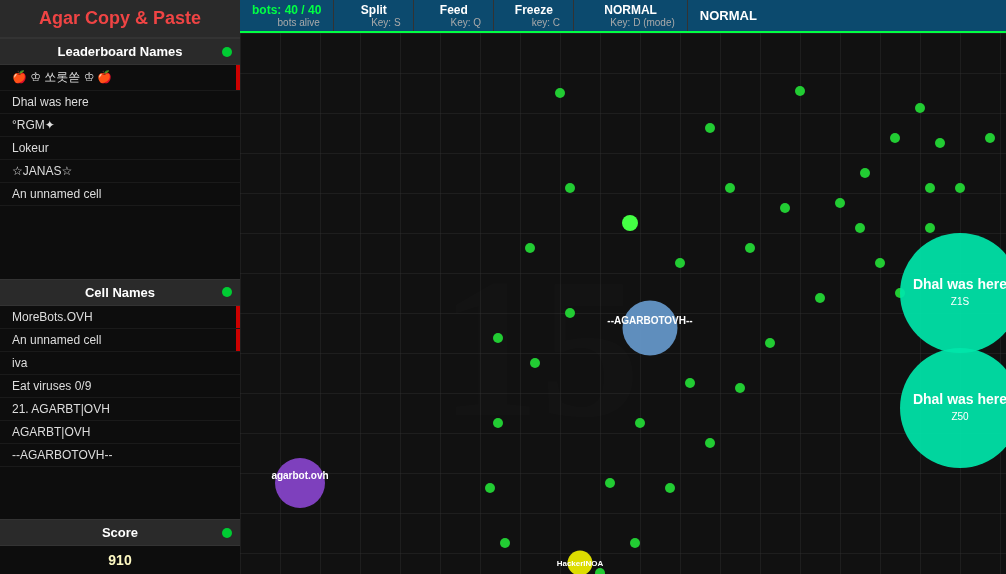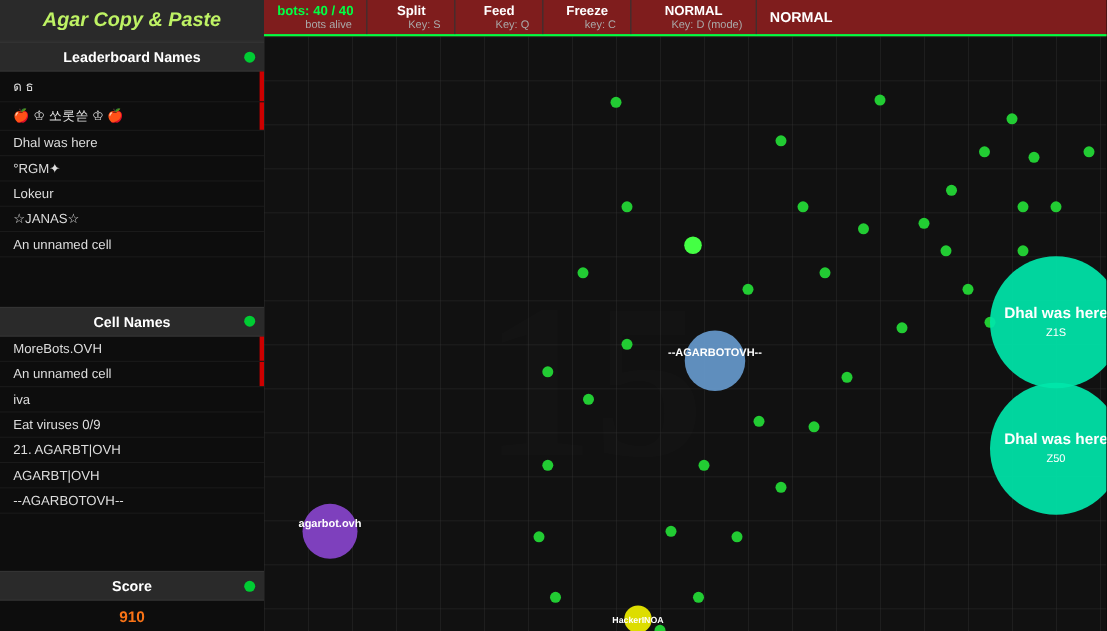--- a/index.html
+++ b/index.html
@@ -26,21 +26,21 @@
       background-size: 40px 40px;
     }
 
     
     #top-bar {
       position: absolute;
       top: 0;
       left: 240px;
       right: 0;
       height: 33px;
-      background: #7f1d1d;
+      background: #0c4a6e;
       display: flex;
       align-items: stretch;
       border-bottom: 2px solid #00ff44;
       z-index: 10;
     }
 
     .top-bar-section {
       display: flex;
       flex-direction: column;
       align-items: center;
@@ -89,24 +89,23 @@
       flex-direction: column;
     }
 
     #app-header {
       background: #2a2a2a;
       padding: 8px 12px;
       border-bottom: 1px solid #333;
     }
 
     #app-title {
-      color: #bef264;
+      color: #ef4444;
       font-size: 18px;
       font-weight: bold;
-      font-style: italic;
       text-align: center;
     }
 
     #app-description {
       color: #aaa;
       font-size: 10px;
       text-align: center;
       margin-top: 4px;
       line-height: 1.4;
     }
@@ -158,21 +157,21 @@
       width: 4px;
       height: 100%;
       background: #cc0000;
     }
 
     .score-section {
       background: #0d0d0d;
     }
 
     .score-value {
-      color: #f97316;
+      color: #fef9c3;
       font-size: 14px;
       font-weight: bold;
       text-align: center;
       padding: 6px 0;
     }
 
     
     .bg-number {
       position: absolute;
       color: rgba(80,80,80,0.3);
@@ -213,21 +212,20 @@
 
 <div id="sidebar">
   <div id="app-header">
     <div id="app-title">Agar Copy &amp; Paste</div>
   </div>
 
   <div class="section-header">
     <span>Leaderboard Names</span>
   </div>
   <div class="list-container" id="leaderboard-list">
-      <div class="list-item has-bar">ด ธ</div>
       <div class="list-item has-bar">🍎 ♔ 쏘롯쏟 ♔ 🍎</div>
       <div class="list-item">Dhal was here</div>
       <div class="list-item">°RGM✦</div>
       <div class="list-item">Lokeur</div>
       <div class="list-item">☆JANAS☆</div>
       <div class="list-item">An unnamed cell</div>
     </div>
 
   <div class="section-header">
     <span>Cell Names</span>

